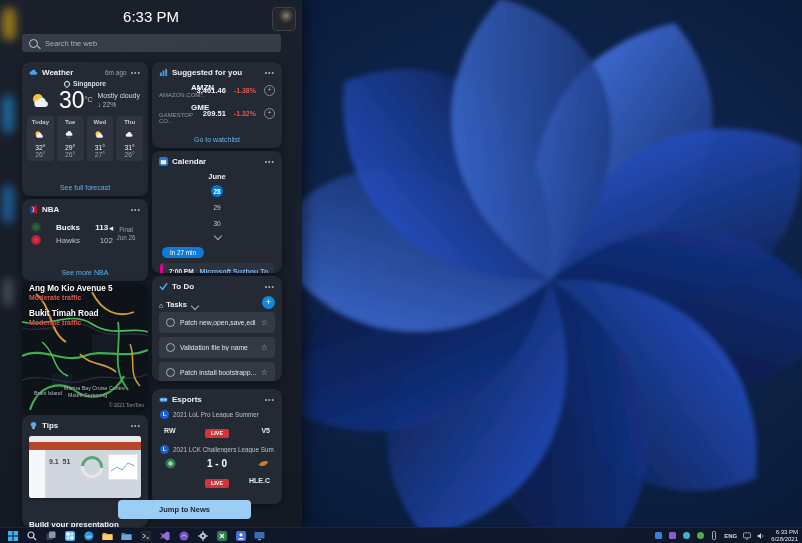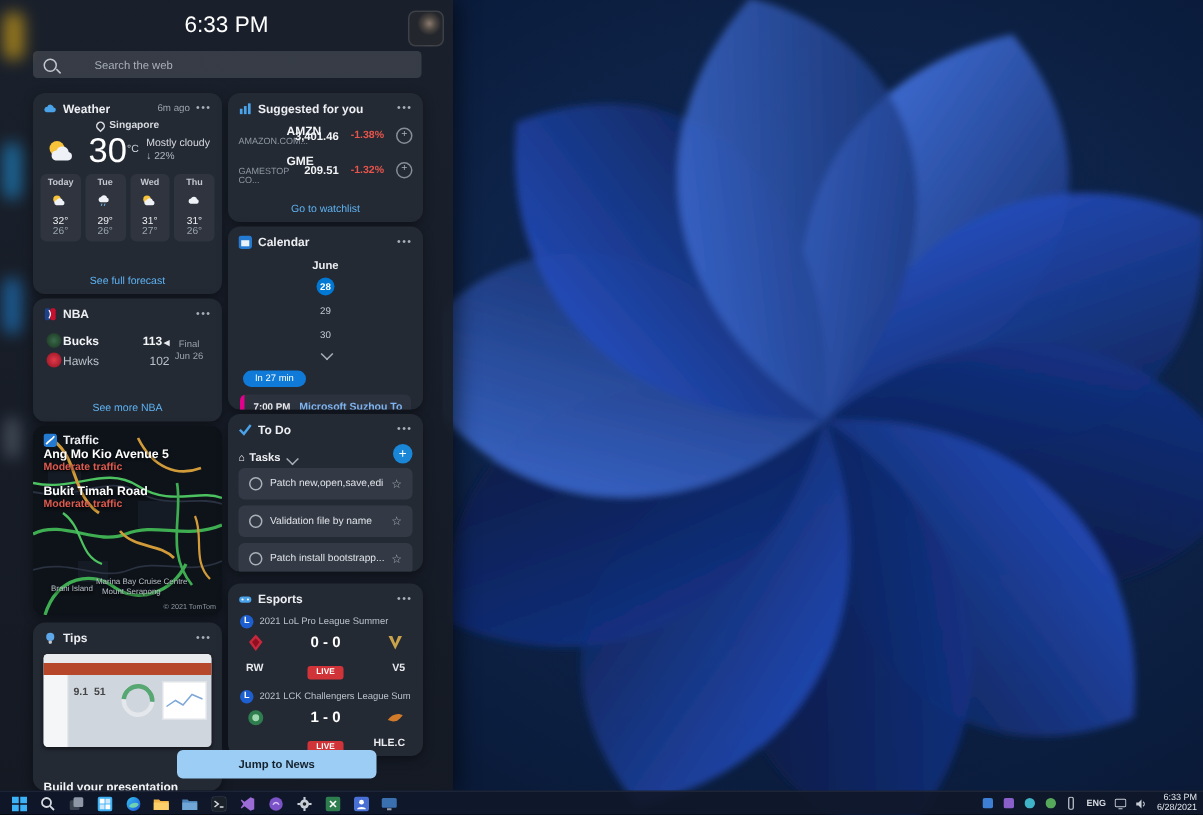--- a/index.html
+++ b/index.html
@@ -18,21 +18,21 @@
   .panel{position:absolute;left:0;top:0;width:302px;height:527px;
     background:linear-gradient(rgba(27,32,42,.93), rgba(21,26,35,.95));
     box-shadow:3px 0 14px rgba(0,0,0,.55);}
   .blob{position:absolute;filter:blur(5px);opacity:.65;border-radius:6px;z-index:0;}
   .panel-time{position:absolute;left:0;top:8px;width:302px;text-align:center;
     color:#ffffff;font-size:15px;font-weight:400;z-index:2;}
   .avatar{position:absolute;left:272px;top:7px;width:22px;height:22px;border-radius:5px;
     background:radial-gradient(8px 8px at 60% 35%, #8a7a6e 0%, #4a4440 55%, #23262c 100%);
     border:1px solid rgba(255,255,255,.12);z-index:2;}
   .searchbar{position:absolute;left:22px;top:34px;width:259px;height:18px;z-index:2;
-    background:rgba(255,255,255,.13);border-radius:3px;display:flex;align-items:center;gap:23px;padding:0 7px;box-sizing:border-box;}
+    background:rgba(255,255,255,.13);border-radius:3px;display:flex;align-items:center;gap:5px;padding:0 7px;box-sizing:border-box;}
   .mag{width:7px;height:7px;border:1px solid #c3c8d0;border-radius:50%;position:relative;flex:none;}
   .mag::after{content:"";position:absolute;width:4px;height:1px;background:#c3c8d0;transform:rotate(45deg);right:-4px;bottom:-1px;}
   .searchbar input{background:transparent;border:none;outline:none;color:#c9ced6;font-size:7.5px;width:100%;font-family:"Liberation Sans",sans-serif;}
   .searchbar input::placeholder{color:#aab0ba;}
   .col{position:absolute;top:62px;display:flex;flex-direction:column;z-index:2;}
   .col-left{left:22px;width:126px;}
   .col-right{left:152px;width:130px;}
   .card{position:relative;background:#242a34;border-radius:8px;box-shadow:0 2px 7px rgba(0,0,0,.4);box-sizing:border-box;overflow:hidden;}
   .card-head{display:flex;align-items:center;gap:4px;padding:6px 7px 3px;}
   .card-title{font-size:8px;font-weight:700;color:#eceef1;flex:1;white-space:nowrap;}
@@ -76,21 +76,21 @@
   .ev-body{padding:5px 6px 5px 2px;min-width:0;flex:1;}
   .ev-title{font-size:7px;font-weight:700;color:#7fb5f2;white-space:nowrap;overflow:hidden;}
   .ev-loc{font-size:6px;color:#9aa3ad;white-space:nowrap;overflow:hidden;margin-top:1px;}
   .ev-att{display:flex;align-items:center;gap:3px;margin-top:3px;}
   .ev-ava{width:8px;height:8px;border-radius:50%;background:radial-gradient(#777f8a,#3a4049);flex:none;}
   .ev-name{font-size:6px;color:#c3c8d0;flex:1;}
   .ev-rec{font-size:7px;color:#9aa3ad;}
   
   .nba-body{display:flex;padding:2px 9px 0;align-items:center;}
   .nba-teams{flex:1;}
-  .nba-row{display:flex;align-items:center;gap:1px;margin:3px 0;}
+  .nba-row{display:flex;align-items:center;gap:15px;margin:3px 0;}
   .tlogo{width:10px;height:10px;border-radius:50%;flex:none;}
   .nba-n1{font-size:8px;font-weight:700;color:#f2f4f6;flex:1;}
   .nba-n2{font-size:8px;color:#b9c0c8;flex:1;}
   .nba-s1{font-size:8px;font-weight:700;color:#f2f4f6;}
   .nba-s2{font-size:8px;color:#b9c0c8;}
   .win-mark{font-size:5px;color:#e8eaee;margin-left:1px;}
   .nba-status{width:26px;text-align:center;font-size:6.3px;color:#9aa3ad;line-height:8px;flex:none;}
   
   .traffic-card{background:#0e1319;}
   .tmap{position:absolute;inset:0;}
@@ -312,27 +312,20 @@
           <path d="M0,72 C20,62 42,80 62,72 C82,64 102,76 126,66" stroke="#3fae52" stroke-width="2.2" fill="none"></path>
           <path d="M8,126 C16,100 40,96 55,108 C70,118 92,112 102,92" stroke="#3fae52" stroke-width="2.2" fill="none"></path>
           <path d="M0,38 C28,44 48,26 70,40 C92,54 110,42 126,48" stroke="#4cc261" stroke-width="1.6" fill="none"></path>
           <path d="M96,38 C100,60 88,84 106,106" stroke="#3fae52" stroke-width="1.8" fill="none"></path>
           <path d="M14,10 C30,22 26,46 44,58" stroke="#d29b3a" stroke-width="2" fill="none"></path>
           <path d="M70,8 C80,28 96,34 112,28" stroke="#d29b3a" stroke-width="1.8" fill="none"></path>
           <path d="M58,70 C68,82 84,78 94,88" stroke="#d29b3a" stroke-width="1.8" fill="none"></path>
           <path d="M20,58 C34,68 30,86 46,92" stroke="#4cc261" stroke-width="1.5" fill="none"></path>
           <path d="M108,60 C114,74 106,90 118,102" stroke="#d29b3a" stroke-width="1.5" fill="none"></path>
         </svg>
-        <div class="t-head">
-          <svg class="hicon" viewBox="0 0 10 10">
-              <rect width="10" height="10" rx="2" fill="#2479d0"></rect>
-              <path d="M2,8 C4,5 6,5 8,2" stroke="#fff" stroke-width="1.2" fill="none"></path>
-            </svg>
-          <span class="card-title">Traffic</span>
-        </div>
         <div class="t-road">
           <div class="t-name">Ang Mo Kio Avenue 5</div>
           <div class="t-status">Moderate traffic</div>
         </div>
         <div class="t-road">
           <div class="t-name">Bukit Timah Road</div>
           <div class="t-status">Moderate traffic</div>
         </div>
         <span class="t-label" style="left:12px;bottom:14px;">Brani Island</span>
         <span class="t-label" style="left:42px;bottom:19px;">Marina Bay Cruise Centre</span>
@@ -471,30 +464,20 @@
               <circle cx="3" cy="5.2" r="0.8" fill="#fff"></circle>
               <circle cx="7" cy="5.2" r="0.8" fill="#fff"></circle>
             </svg>
           <span class="card-title">Esports</span>
           <span class="menu-dots">•••</span>
         </div>
         <div class="es-league">
           <span class="es-lball">L</span>
           <span class="es-lname">2021 LoL Pro League Summer</span>
         </div>
-        <div class="es-row">
-          <svg class="es-logo" viewBox="0 0 13 13">
-              <path d="M6.5,1 L11,6 L6.5,12 L2,6 Z" fill="#c8283c"></path>
-              <path d="M6.5,3.5 L9,6 L6.5,9.5 L4,6 Z" fill="#8f1020"></path>
-            </svg>
-          <span class="es-score">0 - 0</span>
-          <svg class="es-logo" viewBox="0 0 13 13">
-              <path d="M2,2 L6.5,11 L11,2 L8.5,2 L6.5,7 L4.5,2 Z" fill="#c9a24a"></path>
-            </svg>
-        </div>
         <div class="es-names">
           <span class="es-tname">RW</span>
           <span class="es-live"><span class="live-badge">LIVE</span></span>
           <span class="es-tname r">V5</span>
         </div>
         <div class="es-league">
           <span class="es-lball">L</span>
           <span class="es-lname">2021 LCK Challengers League Summer</span>
         </div>
         <div class="es-row">

